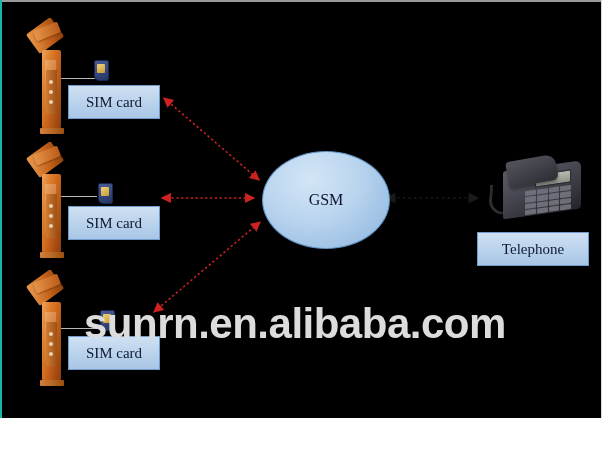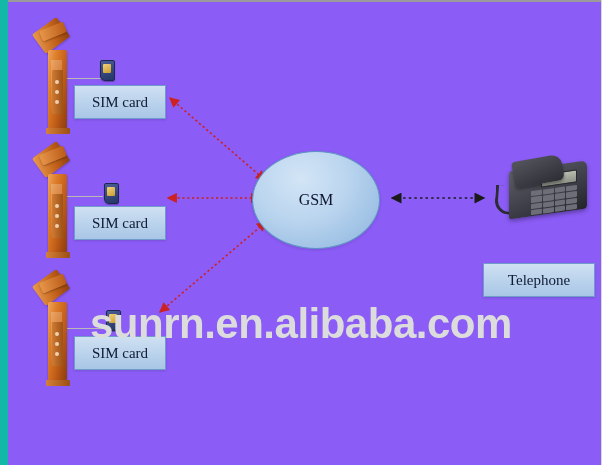--- a/index.html
+++ b/index.html
@@ -3,25 +3,25 @@
 <meta charset="utf-8">
 <style>
   html, body {
     margin: 0;
     padding: 0;
     background: #ffffff;
   }
   #canvas {
     position: relative;
     width: 602px;
-    height: 465px;
-    background: #8b5cf6;
+    height: 418px;
+    background: #000000;
     overflow: hidden;
     font-family: "Liberation Serif", serif;
-    border-left: 8px solid #14b8a6;
+    border-left: 2px solid #14b8a6;
     box-sizing: border-box;
   }
   .top-edge {
     position: absolute;
     left: 0; top: 0;
     width: 602px; height: 2px;
     background: #9a9a9a;
   }
   .right-edge {
     position: absolute;
@@ -160,21 +160,21 @@
     justify-content: center;
     color: #101a33;
     font-size: 15px;
     z-index: 20;
     box-shadow: 0 1px 2px rgba(0,0,0,0.13);
   }
 
   
   .ellipse {
     position: absolute;
-    left: 244px;
+    left: 260px;
     top: 151px;
     width: 126px;
     height: 96px;
     border-radius: 50%;
     background: radial-gradient(ellipse at 38% 28%, #d3e5f6 0%, #bcd6ef 40%, #9cc0e4 78%, #89b3dd 100%);
     border: 1px solid #5f93c6;
     display: flex;
     flex-direction: column;
     align-items: center;
     justify-content: center;
@@ -332,21 +332,21 @@
         <i></i>
         <i></i>
         <i></i>
       <i></i>
         <i></i>
         <i></i>
         <i></i>
     </div>
     <div class="ph-handset"></div>
   </div>
-  <div class="box" style="left:475px; top:232px; width:110px; height:32px;margin-top:31px;">
+  <div class="box" style="left:475px; top:232px; width:110px; height:32px;">
     <span>Telephone</span>
   </div>
 
   <svg class="arrow" style="left:0; top:0;" width="602" height="465">
     <defs>
       <marker id="rh" markerWidth="7" markerHeight="7" refX="5.6" refY="3.2" orient="auto" markerUnits="strokeWidth">
         <path d="M0,0 L6.4,3.2 L0,6.4 z" fill="#cc2222"></path>
       </marker>
       <marker id="rt" markerWidth="7" markerHeight="7" refX="0.8" refY="3.2" orient="auto" markerUnits="strokeWidth">
         <path d="M6.4,0 L0,3.2 L6.4,6.4 z" fill="#cc2222"></path>

